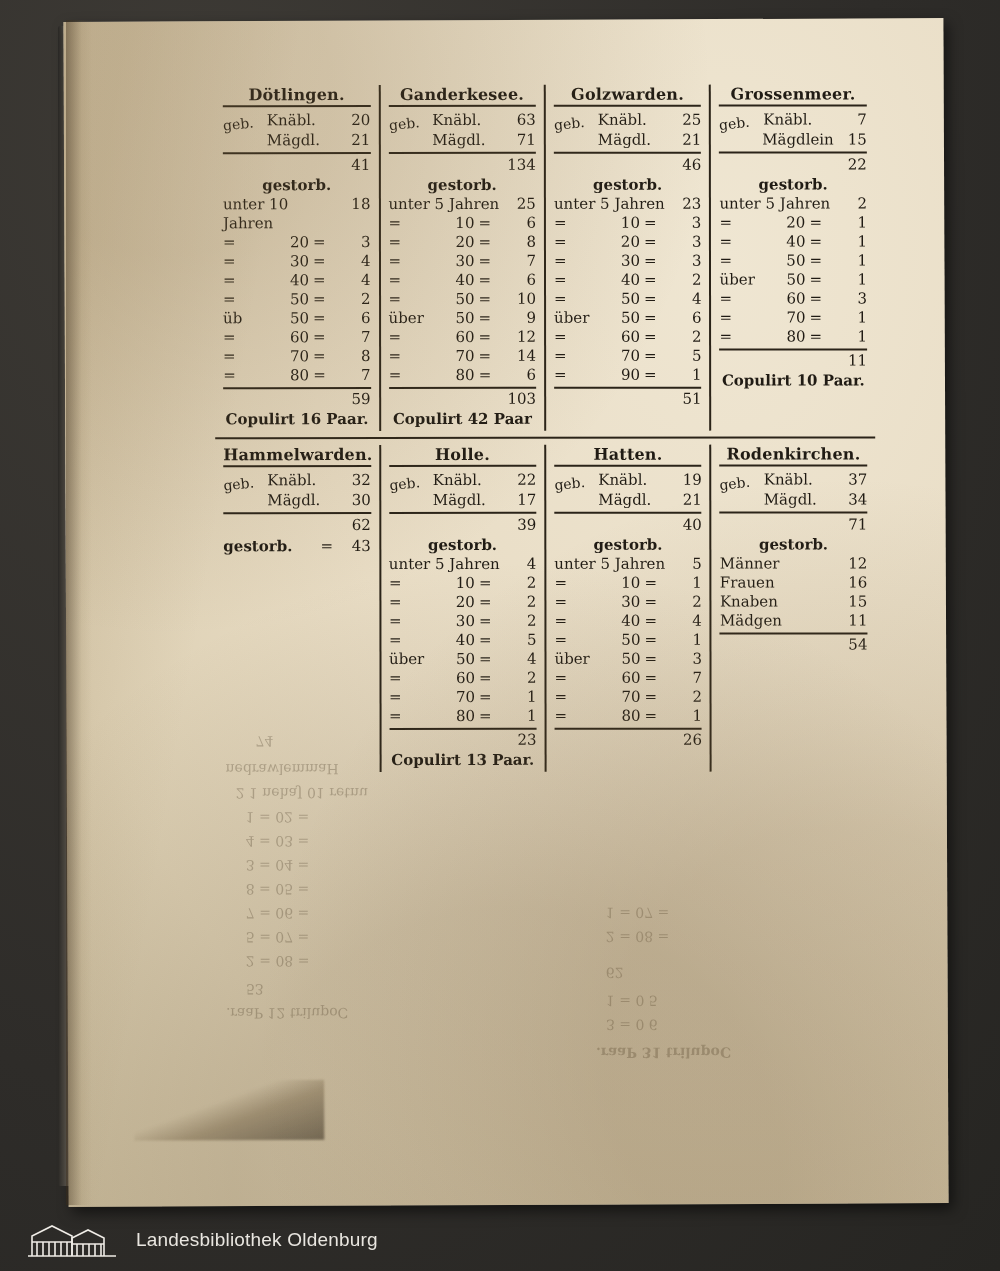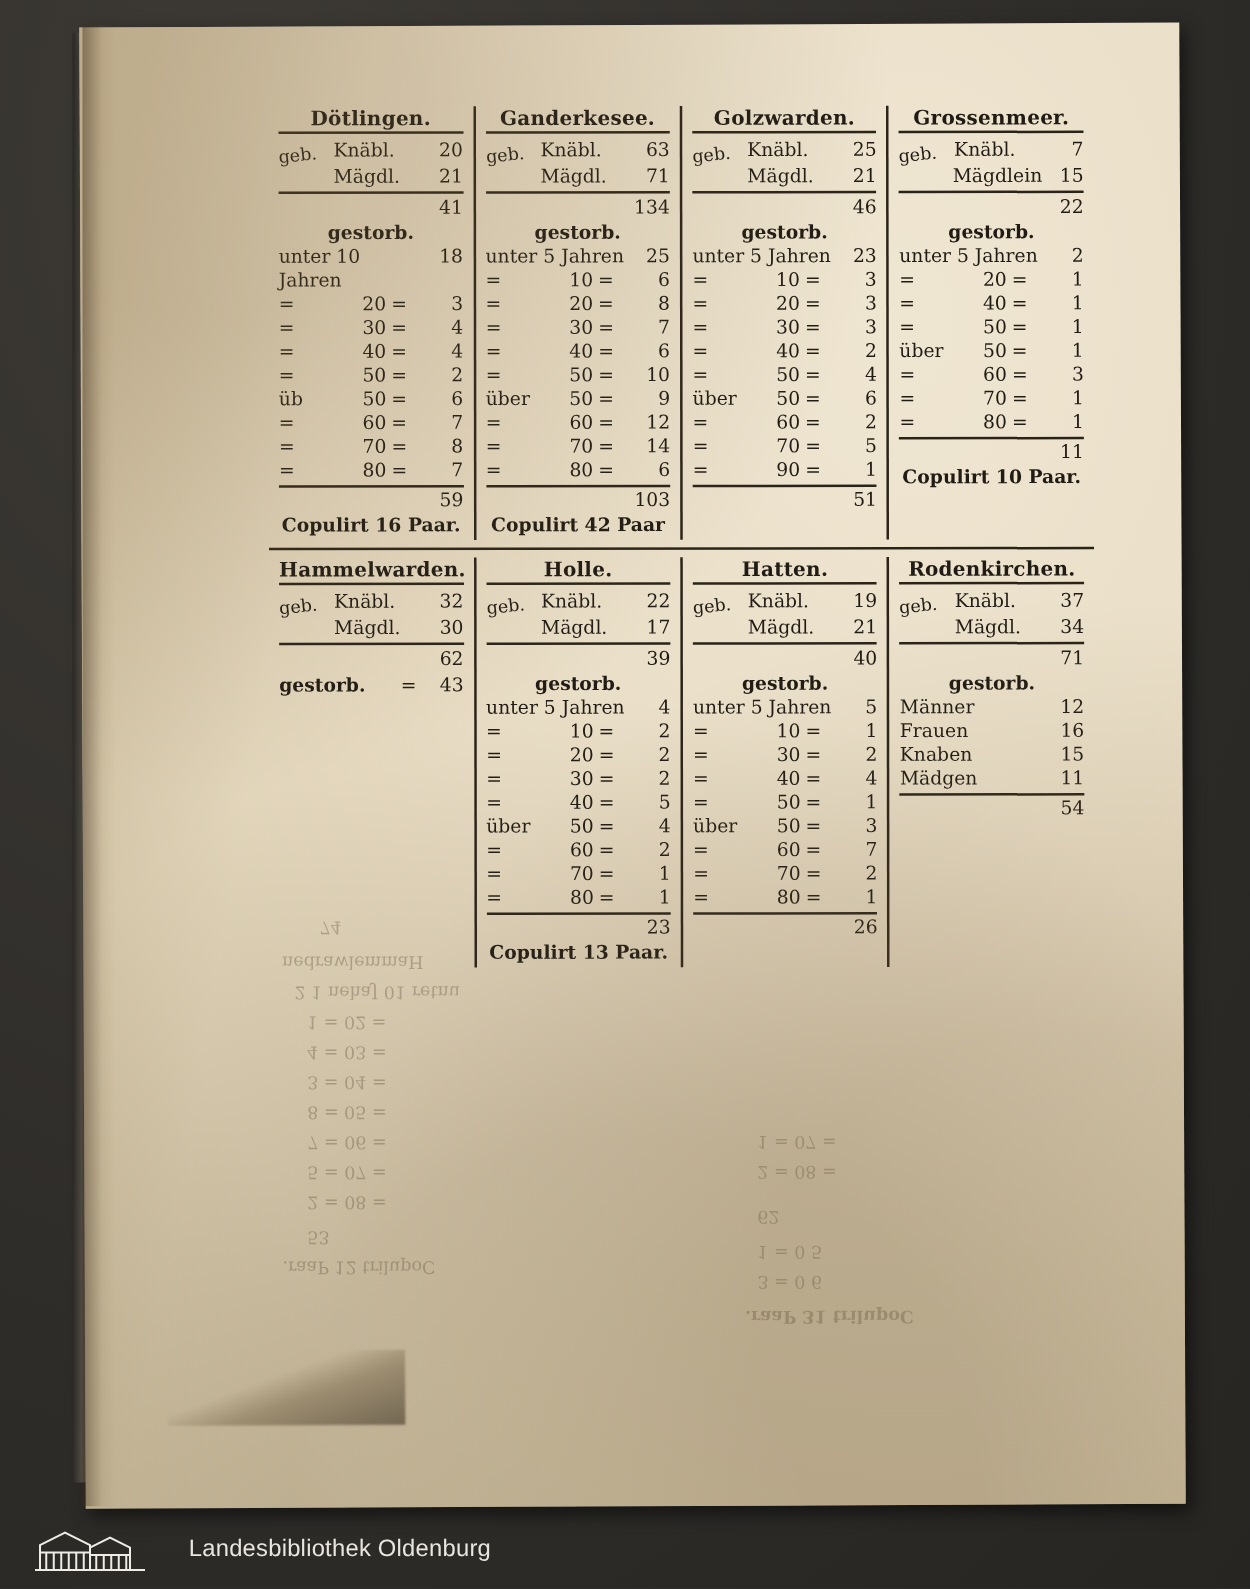--- a/index.html
+++ b/index.html
@@ -102,21 +102,21 @@
     font-size:14px;
     transform:scaleX(-1) rotate(180deg);
     pointer-events:none;
     user-select:none;
     white-space:nowrap;
   }
   
   #footer{
     position:absolute;left:0;bottom:0;width:1000px;height:62px;
     background:rgba(25,24,22,.0);
-    display:flex;align-items:center;gap:15px;
+    display:flex;align-items:center;
   }
   #lib-logo{margin-left:24px;width:96px;height:40px;position:relative;}
   #lib-text{
     color:#e9e6e0;font-family:"Liberation Sans",sans-serif;font-size:19px;
     margin-left:16px;letter-spacing:.2px;
   }
 </style>
 </head>
 <body>
 

